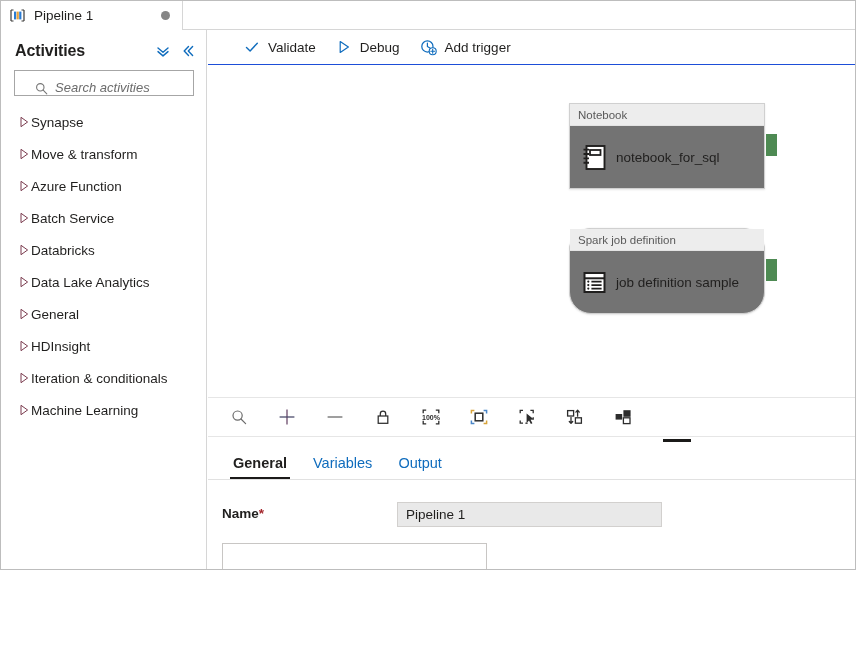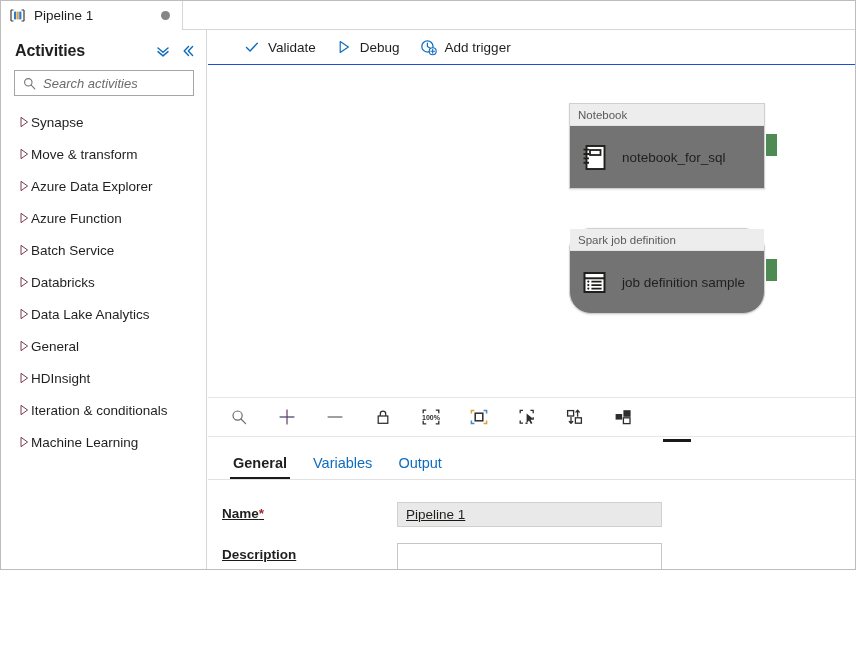--- a/index.html
+++ b/index.html
@@ -65,22 +65,22 @@
     letter-spacing: -0.1px;
   }
   .sidebar-header-actions {
     margin-left: auto; display: flex; align-items: center; gap: 9px;
   }
   .hdr-icon { cursor: pointer; display: block; line-height: 0; }
 
   .search-wrap { padding: 2px 12px 0 13px; }
   .search-box {
     height: 26px; border: 1px solid #a6a6a6; background: #fff;
-    display: flex; align-items: center; gap: 7px;
-    padding: 0 8px;
+    display: flex; align-items: flex-end; gap: 7px;
+    padding: 0 20px;
   }
   .search-text {
     font-size: 13px; font-style: italic; color: #6b6b6b;
     white-space: nowrap;
   }
 
   .act-list { margin-top: 10px; }
   .act-item {
     display: flex; align-items: center; gap: 1px;
     height: 32px;
@@ -130,21 +130,21 @@
   .node-header {
     height: 22px;
     background: #ededed;
     border-bottom: 1px solid #e3e3e3;
     display: flex; align-items: center;
     padding-left: 8px;
   }
   .node-type { font-size: 11.5px; color: #5a5a5a; white-space: nowrap; }
   .node-body {
     height: 62px;
-    display: flex; align-items: center; gap: 12px;
+    display: flex; align-items: center; gap: 6px;
     padding-left: 9px;
   }
   .node-name { font-size: 13.5px; color: #201f1e; white-space: nowrap; }
   .node-port {
     position: absolute;
     width: 11px; height: 22px;
     background: #4e8a53;
     top: 40px; right: -13px;
   }
   #node-notebook { left: 361px; top: 38px; }
@@ -195,21 +195,21 @@
     white-space: nowrap;
   }
   .ptab.active { color: #201f1e; font-weight: 600; }
   .ptab.active::after {
     content: ""; position: absolute;
     left: 8px; right: 8px; bottom: 0; height: 2.5px;
     background: #1b1a19;
   }
 
   
-  .form { padding: 22px 0 0 0; text-decoration: underline; }
+  .form { padding: 22px 0 0 0; }
   .form-row {
     display: flex; align-items: flex-start;
     padding-left: 14px;
     margin-bottom: 16px;
   }
   .form-label {
     width: 175px; flex: none;
     font-size: 13.5px; font-weight: 600; color: #201f1e;
     padding-top: 4px;
   }
@@ -295,26 +295,20 @@
         <div class="act-item">
           <span class="hdr-icon"><svg width="11" height="12" viewBox="0 0 11 12">
               <path d="M2 1.3 L8.6 6 L2 10.7 Z" stroke="#7a3b4e" stroke-width="1" fill="none" stroke-linejoin="round"></path>
             </svg></span>
           <span class="act-label">Move &amp; transform</span>
         </div>
         <div class="act-item">
           <span class="hdr-icon"><svg width="11" height="12" viewBox="0 0 11 12">
               <path d="M2 1.3 L8.6 6 L2 10.7 Z" stroke="#7a3b4e" stroke-width="1" fill="none" stroke-linejoin="round"></path>
             </svg></span>
-          <span class="act-label">Azure Data Explorer</span>
-        </div>
-        <div class="act-item">
-          <span class="hdr-icon"><svg width="11" height="12" viewBox="0 0 11 12">
-              <path d="M2 1.3 L8.6 6 L2 10.7 Z" stroke="#7a3b4e" stroke-width="1" fill="none" stroke-linejoin="round"></path>
-            </svg></span>
           <span class="act-label">Azure Function</span>
         </div>
         <div class="act-item">
           <span class="hdr-icon"><svg width="11" height="12" viewBox="0 0 11 12">
               <path d="M2 1.3 L8.6 6 L2 10.7 Z" stroke="#7a3b4e" stroke-width="1" fill="none" stroke-linejoin="round"></path>
             </svg></span>
           <span class="act-label">Batch Service</span>
         </div>
         <div class="act-item">
           <span class="hdr-icon"><svg width="11" height="12" viewBox="0 0 11 12">
@@ -518,21 +512,20 @@
       <div class="form-row">
         <div class="form-label">
           <span>Name</span><span class="req">*</span>
         </div>
         <div class="field-input readonly">
           <span>Pipeline 1</span>
         </div>
       </div>
 
       <div class="form-row">
-        <div class="form-label">Description</div>
         <div class="field-textarea"></div>
       </div>
 
       <div class="form-row">
         <div class="form-label">Concurrency</div>
         <div class="field-with-info">
           <div class="field-input">
             <span></span>
           </div>
           <span class="hdr-icon">

